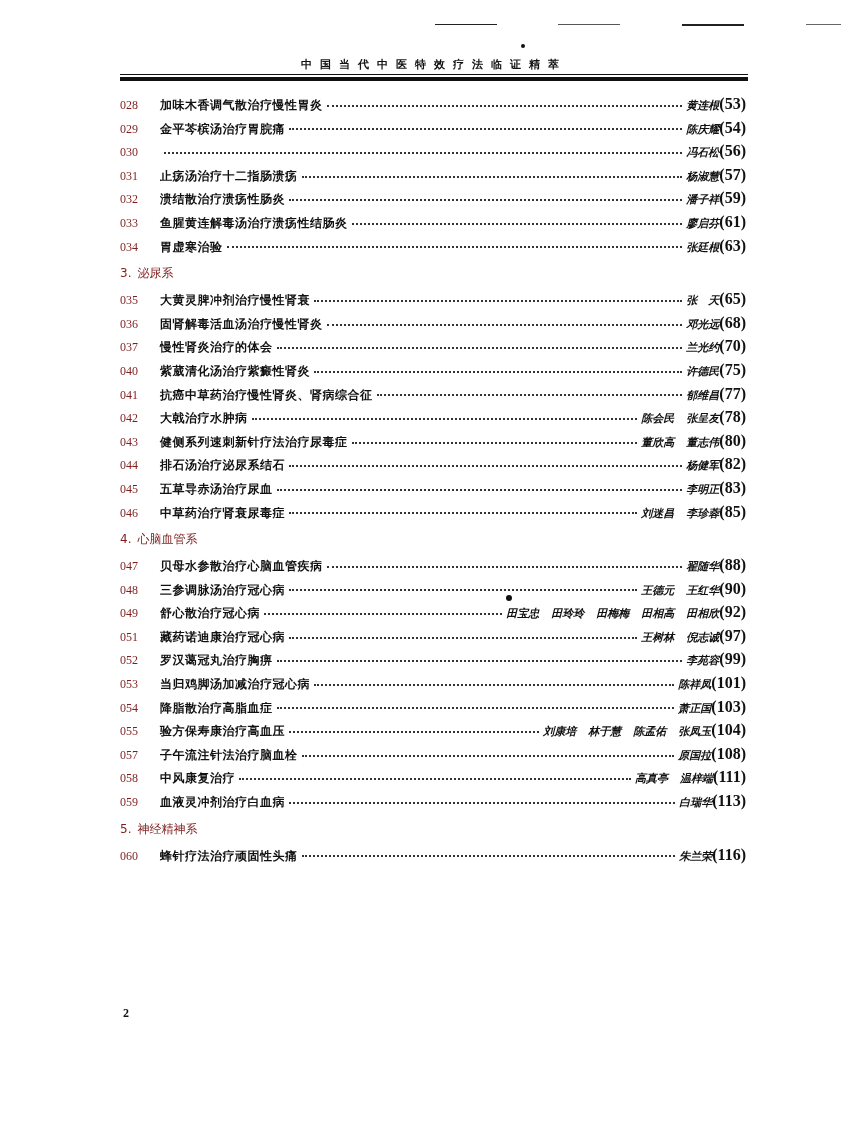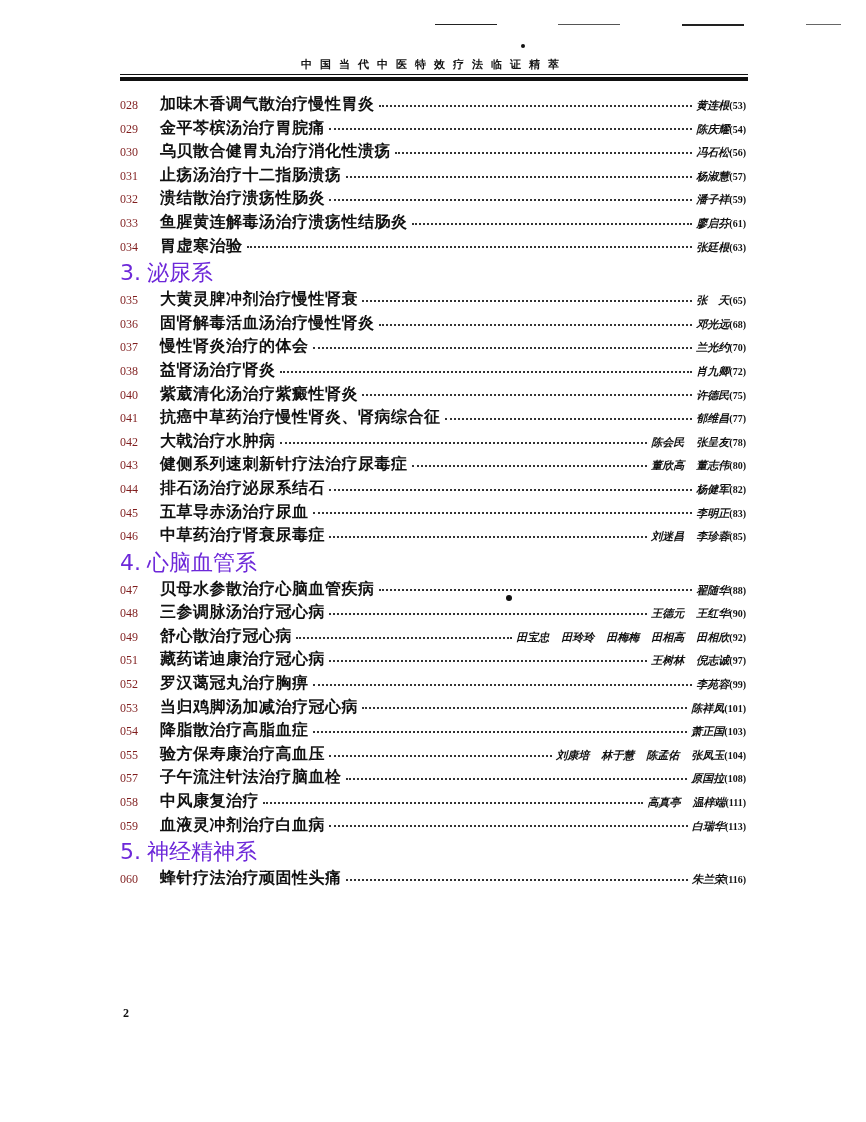--- a/index.html
+++ b/index.html
@@ -63,23 +63,23 @@
   }
   .toc {
     position: absolute;
     top: 92px;
     left: 120px;
     width: 626px;
   }
   .section-heading {
     height: 28px;
     line-height: 28px;
-    font-size: 22px;
+    font-size: 12px;
     font-family: "DejaVu Sans", "Liberation Sans", sans-serif;
-    color: #6d28d9;
+    color: #7f1d1d;
     margin-top: 2px;
   }
   .section-heading .num {
     margin-right: 6px;
   }
   .entry {
     display: flex;
     align-items: baseline;
     height: 23.6px;
     line-height: 23.6px;
@@ -90,21 +90,21 @@
     width: 40px;
     flex: 0 0 40px;
     font-family: "Liberation Serif", serif;
     font-size: 12px;
     color: #7f1d1d;
   }
   .entry .title {
     flex: 0 0 auto;
     font-weight: bold;
     font-family: "DejaVu Sans", "Liberation Sans", sans-serif;
-    font-size: 16px;
+    font-size: 12px;
     letter-spacing: 0.5px;
   }
   .entry .leader {
     flex: 1 1 auto;
     overflow: hidden;
     margin: 0 4px;
     position: relative;
     height: 12px;
     align-self: center;
   }
@@ -126,21 +126,21 @@
   .entry .authors span {
     margin-left: 12px;
   }
   .entry .authors span:first-child {
     margin-left: 0;
   }
   .entry .page {
     flex: 0 0 auto;
     font-family: "Liberation Serif", serif;
     font-weight: bold;
-    font-size: 10px;
+    font-size: 16px;
   }
   .page-number {
     position: absolute;
     top: 1006px;
     left: 123px;
     font-size: 12px;
     font-family: "Liberation Serif", serif;
     font-weight: bold;
   }
 </style>
@@ -170,21 +170,20 @@
     </div>
     <div class="entry">
       <span class="code">029</span>
       <span class="title">金平芩槟汤治疗胃脘痛</span>
       <span class="leader"></span>
       <span class="authors"><span>陈庆耀</span></span>
       <span class="page">(54)</span>
     </div>
     <div class="entry">
       <span class="code">030</span>
-      <span class="title">乌贝散合健胃丸治疗消化性溃疡</span>
       <span class="leader"></span>
       <span class="authors"><span>冯石松</span></span>
       <span class="page">(56)</span>
     </div>
     <div class="entry">
       <span class="code">031</span>
       <span class="title">止疡汤治疗十二指肠溃疡</span>
       <span class="leader"></span>
       <span class="authors"><span>杨淑慧</span></span>
       <span class="page">(57)</span>
@@ -226,27 +225,20 @@
       <span class="page">(68)</span>
     </div>
     <div class="entry">
       <span class="code">037</span>
       <span class="title">慢性肾炎治疗的体会</span>
       <span class="leader"></span>
       <span class="authors"><span>兰光约</span></span>
       <span class="page">(70)</span>
     </div>
     <div class="entry">
-      <span class="code">038</span>
-      <span class="title">益肾汤治疗肾炎</span>
-      <span class="leader"></span>
-      <span class="authors"><span>肖九卿</span></span>
-      <span class="page">(72)</span>
-    </div>
-    <div class="entry">
       <span class="code">040</span>
       <span class="title">紫葳清化汤治疗紫癜性肾炎</span>
       <span class="leader"></span>
       <span class="authors"><span>许德民</span></span>
       <span class="page">(75)</span>
     </div>
     <div class="entry">
       <span class="code">041</span>
       <span class="title">抗癌中草药治疗慢性肾炎、肾病综合征</span>
       <span class="leader"></span>

